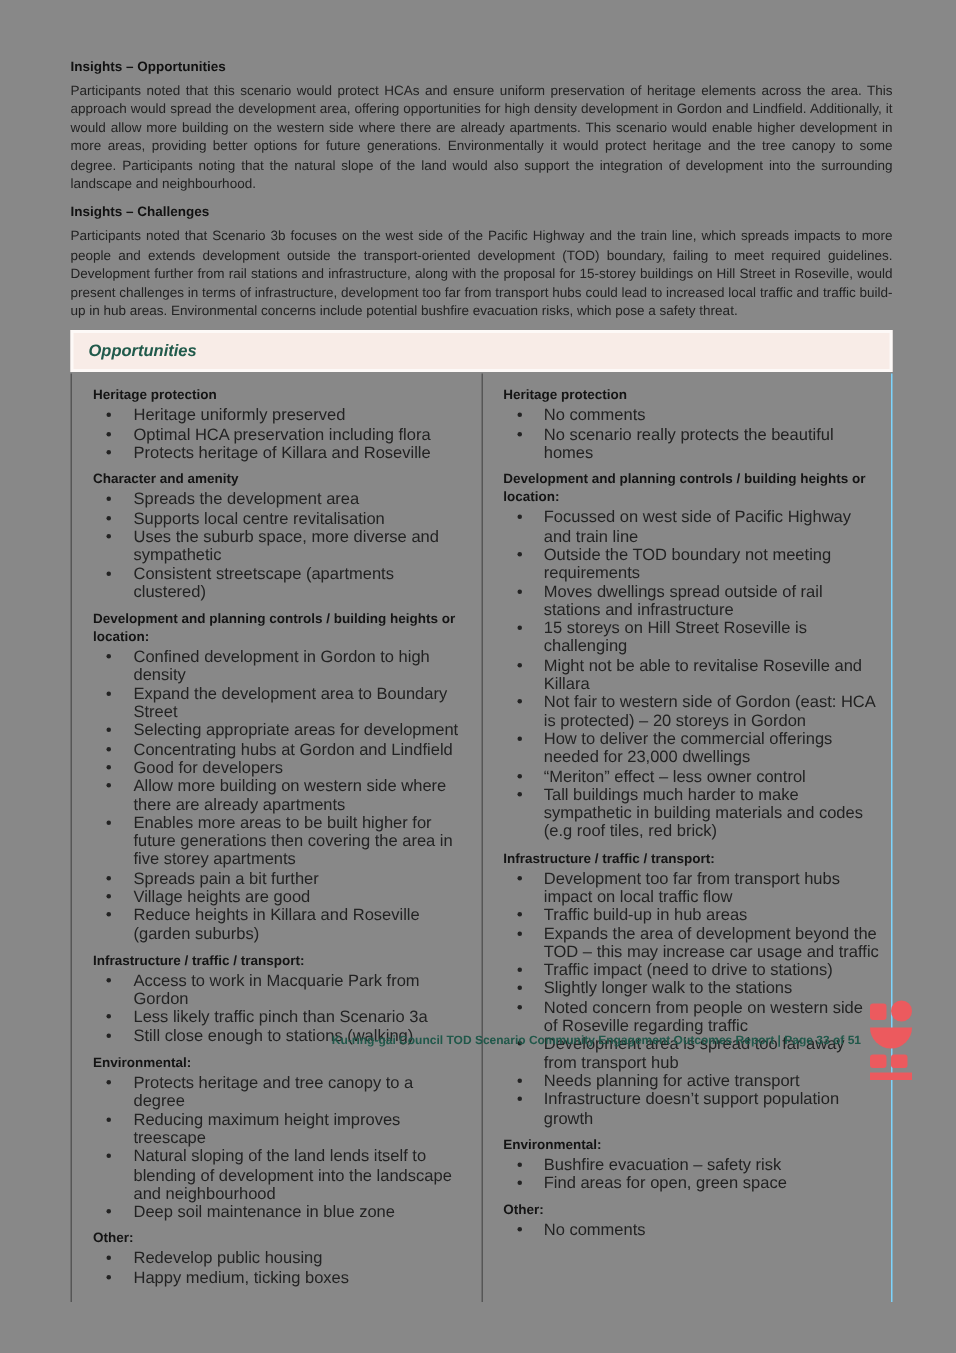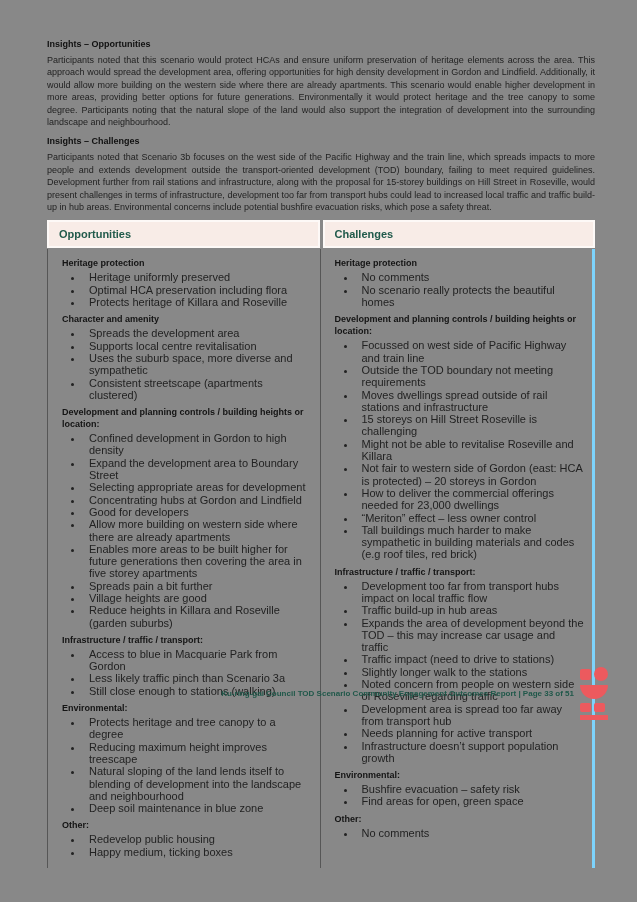--- a/index.html
+++ b/index.html
@@ -28,26 +28,26 @@
   .kc-table{margin-top:4px;}
   .kc-header-row{
     display:flex;gap:3px;
   }
   .kc-header-cell{
     flex:1;
     background:#f8ece7;
     border:2px solid #fdf9f7;
     box-sizing:border-box;
     padding:6px 10px;
-    font-size:11px;font-weight:bold;color:#215a4b;
+    font-size:11px;font-weight:bold;color:#215a4b;font-style:italic;
   }
   .kc-body-row{
     display:flex;
     border-left:1px solid #565656;
-    border-right:3px solid #7dd3fc;
+    border-right:1px solid #7dd3fc;
     margin-top:1px;
   }
   .kc-col{
     flex:1;
     box-sizing:border-box;
     padding:8px 8px 10px 14px;
   }
   .kc-col-left{border-right:1px solid #565656;}
   .sec-title{
     font-size:9px;font-weight:bold;color:#141414;
@@ -90,21 +90,20 @@
 
   <p class="insights-heading">Insights – Opportunities</p>
   <p class="insights-body">Participants noted that this scenario would protect HCAs and ensure uniform preservation of heritage elements across the area. This approach would spread the development area, offering opportunities for high density development in Gordon and Lindfield. Additionally, it would allow more building on the western side where there are already apartments. This scenario would enable higher development in more areas, providing better options for future generations. Environmentally it would protect heritage and the tree canopy to some degree. Participants noting that the natural slope of the land would also support the integration of development into the surrounding landscape and neighbourhood.</p>
 
   <p class="insights-heading">Insights – Challenges</p>
   <p class="insights-body">Participants noted that Scenario 3b focuses on the west side of the Pacific Highway and the train line, which spreads impacts to more people and extends development outside the transport-oriented development (TOD) boundary, failing to meet required guidelines. Development further from rail stations and infrastructure, along with the proposal for 15-storey buildings on Hill Street in Roseville, would present challenges in terms of infrastructure, development too far from transport hubs could lead to increased local traffic and traffic build-up in hub areas. Environmental concerns include potential bushfire evacuation risks, which pose a safety threat.</p>
 
   <div class="kc-table">
     <div class="kc-header-row">
       <div class="kc-header-cell">Opportunities</div>
-      <div class="kc-header-cell">Challenges</div>
     </div>
     <div class="kc-body-row">
       <div class="kc-col kc-col-left">
           <div class="sec-title">Heritage protection</div>
           <ul class="bullets">
             <li>Heritage uniformly preserved</li>
             <li>Optimal HCA preservation including flora</li>
             <li>Protects heritage of Killara and Roseville</li>
           </ul>
           <div class="sec-title">Character and amenity</div>
@@ -122,21 +121,21 @@
             <li>Concentrating hubs at Gordon and Lindfield</li>
             <li>Good for developers</li>
             <li>Allow more building on western side where there are already apartments</li>
             <li>Enables more areas to be built higher for future generations then covering the area in five storey apartments</li>
             <li>Spreads pain a bit further</li>
             <li>Village heights are good</li>
             <li>Reduce heights in Killara and Roseville (garden suburbs)</li>
           </ul>
           <div class="sec-title">Infrastructure / traffic / transport:</div>
           <ul class="bullets">
-            <li>Access to blue in Macquarie Park from Gordon</li>
+            <li>Access to work in Macquarie Park from Gordon</li>
             <li>Less likely traffic pinch than Scenario 3a</li>
             <li>Still close enough to stations (walking)</li>
           </ul>
           <div class="sec-title">Environmental:</div>
           <ul class="bullets">
             <li>Protects heritage and tree canopy to a degree</li>
             <li>Reducing maximum height improves treescape</li>
             <li>Natural sloping of the land lends itself to blending of development into the landscape and neighbourhood</li>
             <li>Deep soil maintenance in blue zone</li>
           </ul>

